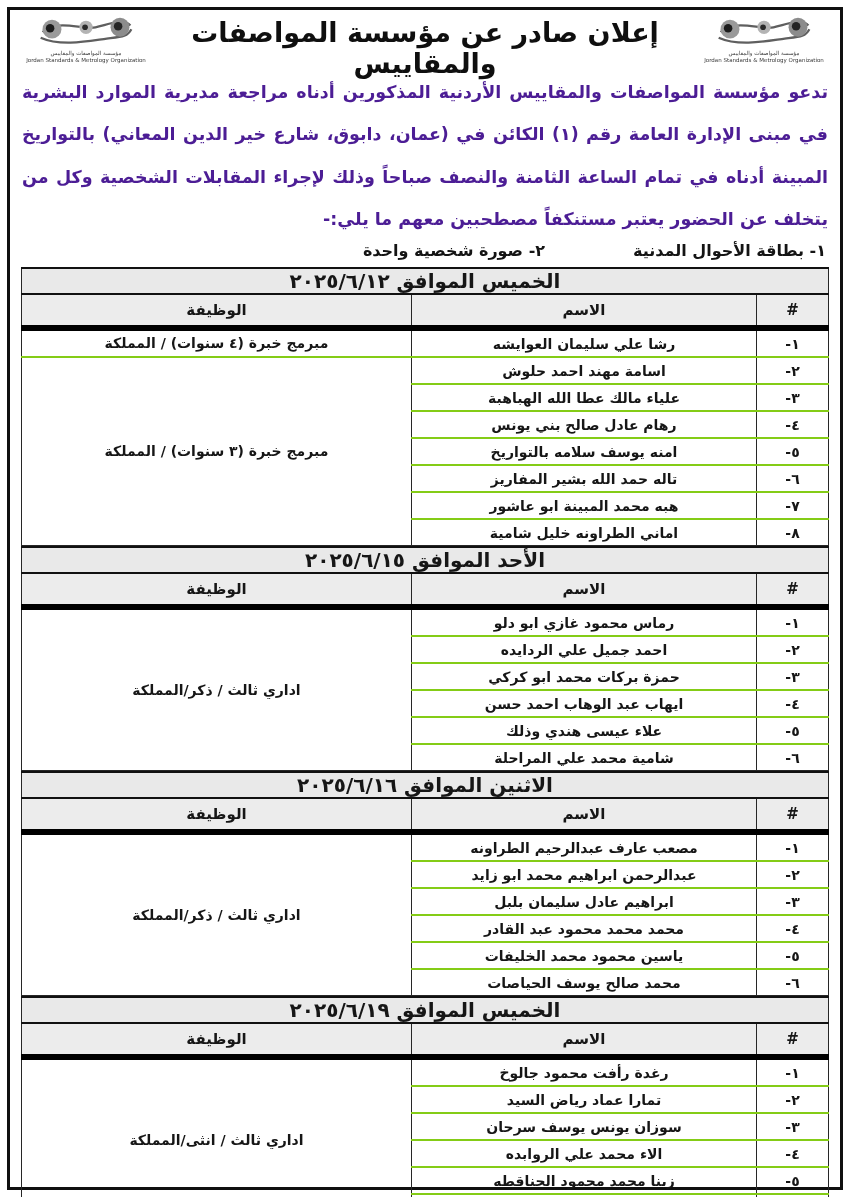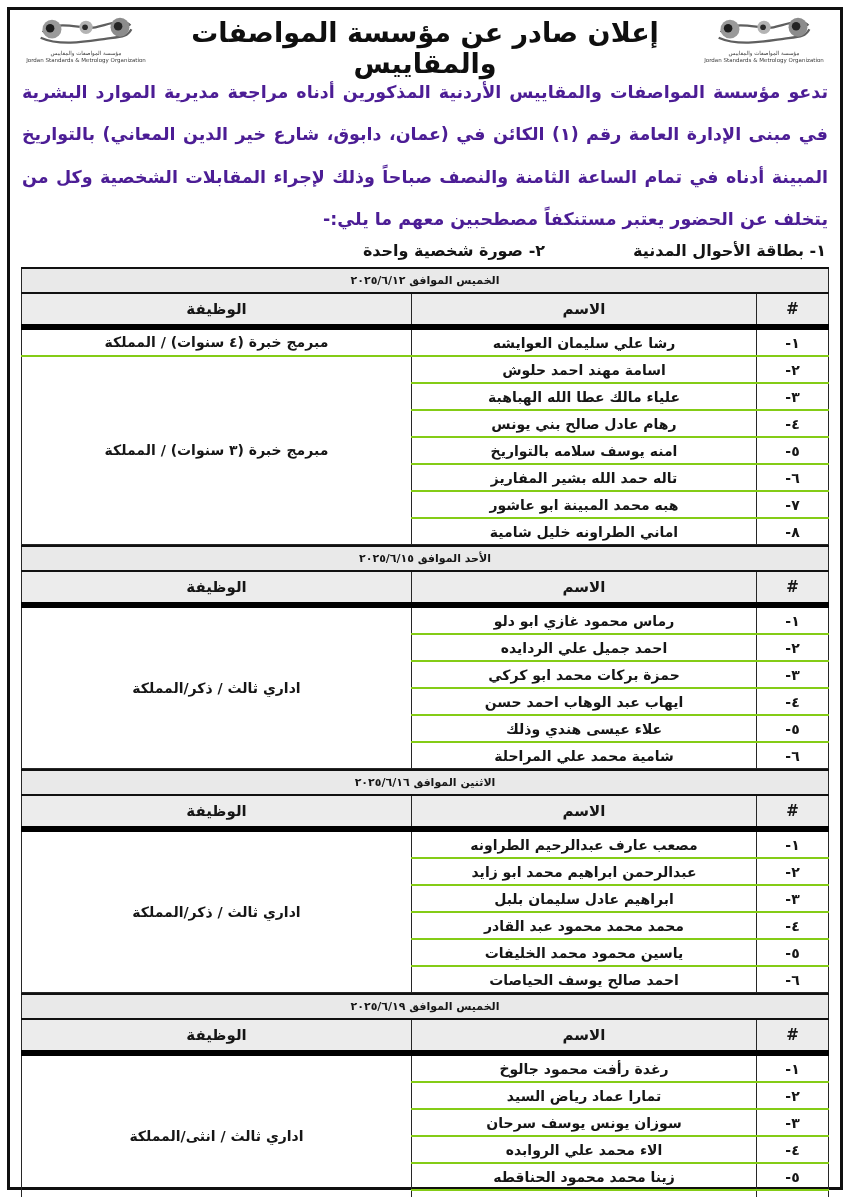--- a/index.html
+++ b/index.html
@@ -30,21 +30,21 @@
     margin:1px 4px 7px 2px;color:#141414;
   }
   
   .tables{margin:0 1px;}
   .tables table{width:100%;border-collapse:collapse;table-layout:fixed;}
   .tables td{
     border:1.5px solid #272727;font-weight:bold;text-align:center;vertical-align:middle;
     padding:0 4px;overflow:hidden;white-space:nowrap;
   }
   tr.band td{
-    background:#e9e9e9;font-size:11px;height:23px;
+    background:#e9e9e9;font-size:20px;height:23px;
     border-top:2.5px solid #111;border-bottom:2.5px solid #111;
   }
   tr.cols td{
     background:#ececec;font-size:15px;height:30px;border-bottom:6px solid #000000;
   }
   tr.data td{height:25px;font-size:14px;border-top:2px solid #84cc16;}
   td.job{font-size:14px;white-space:normal;line-height:1.5;}
   .tables table:last-child tr:last-child td{border-bottom:2.5px solid #111;}
 </style>
 </head>
@@ -222,21 +222,21 @@
           <tr class="data">
             <td>٤-</td>
             <td>محمد محمد محمود عبد القادر</td>
           </tr>
           <tr class="data">
             <td>٥-</td>
             <td>ياسين محمود محمد الخليفات</td>
           </tr>
           <tr class="data">
             <td>٦-</td>
-            <td>احمد صالح يوسف الحياصات</td>
+            <td>محمد صالح يوسف الحياصات</td>
           </tr>
         </tbody>
       </table>
       <table dir="rtl">
         <colgroup>
           <col style="width: 72px;">
           <col style="width: 345px;">
           <col>
         </colgroup>
         <tbody>

